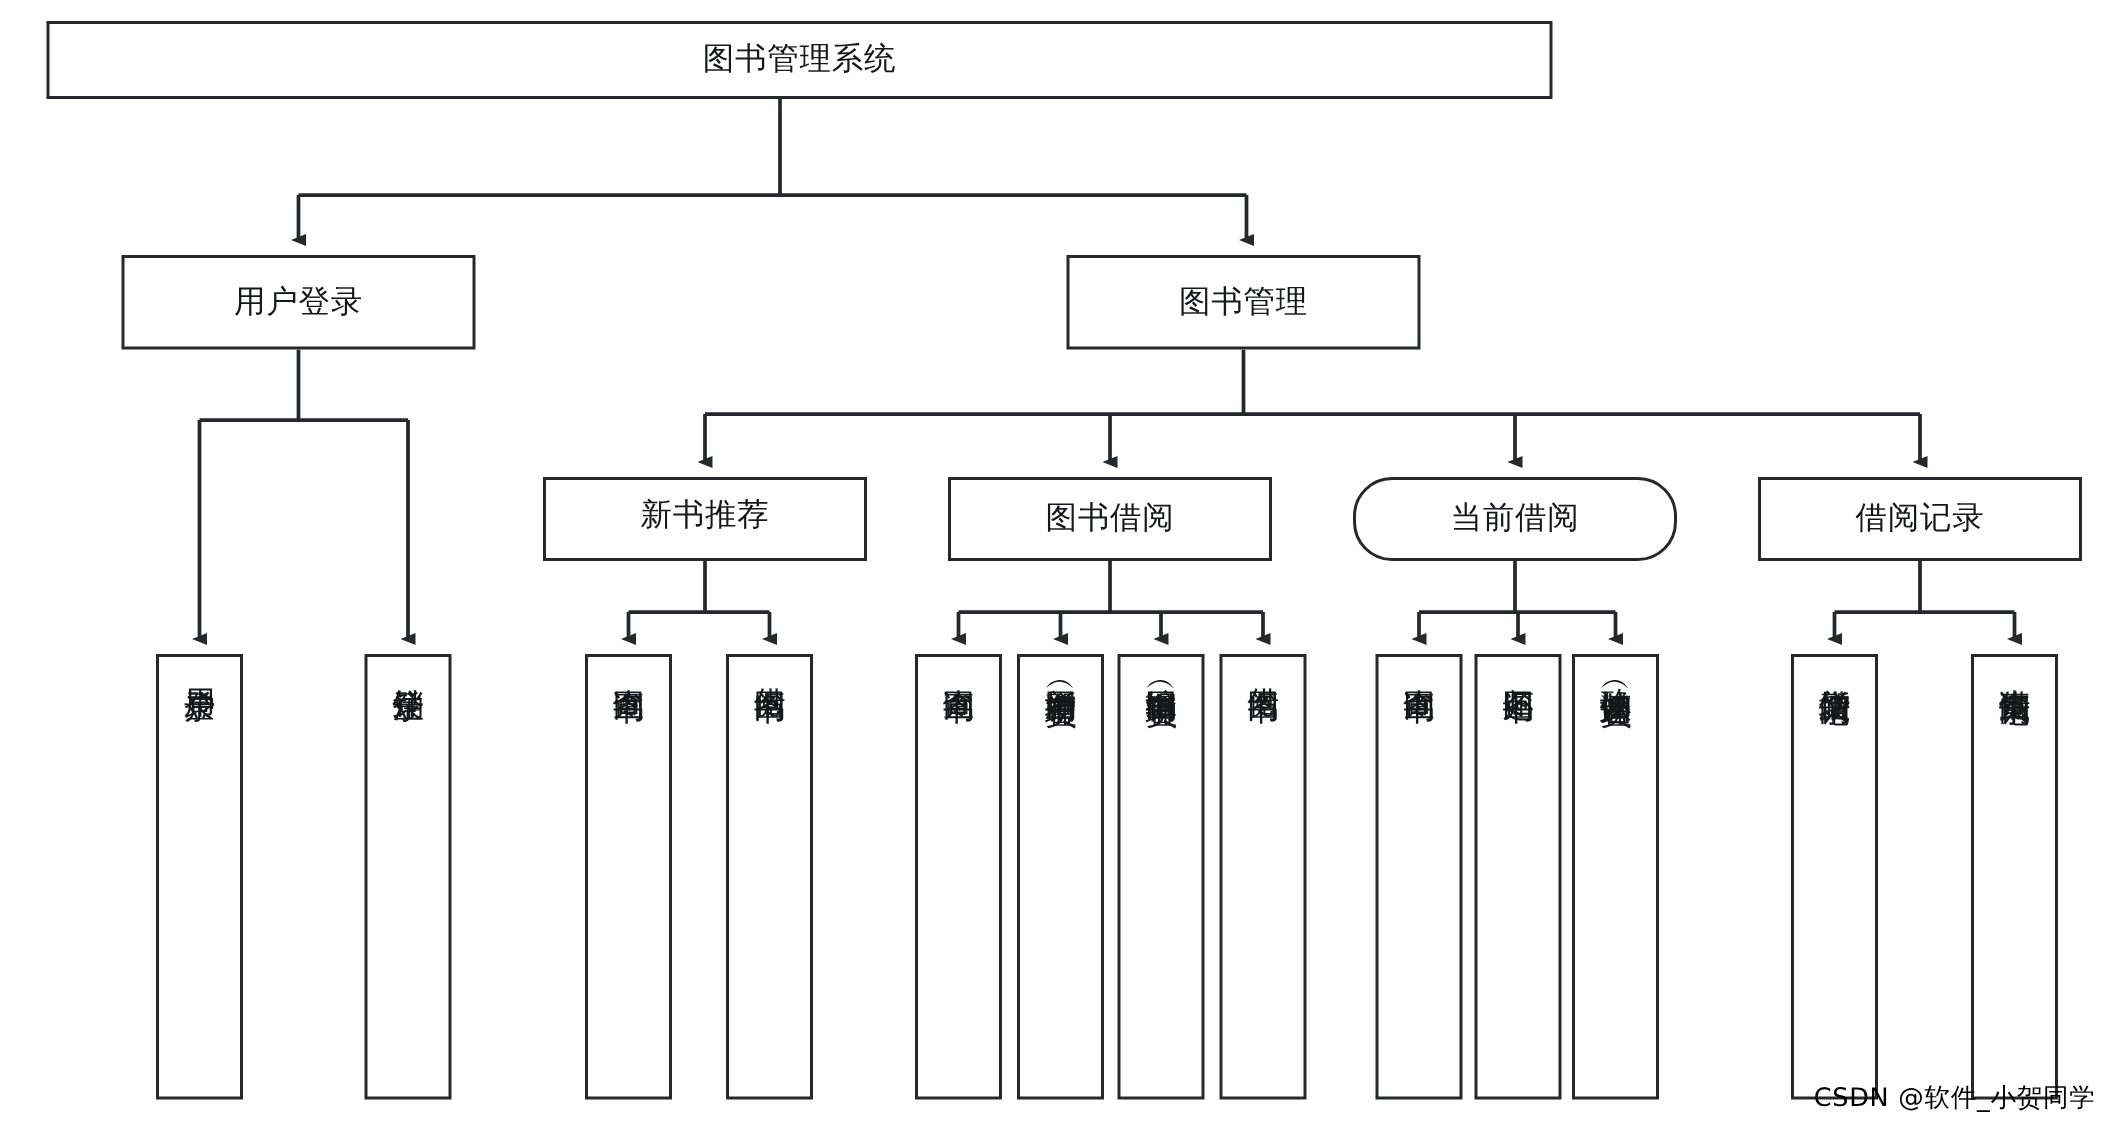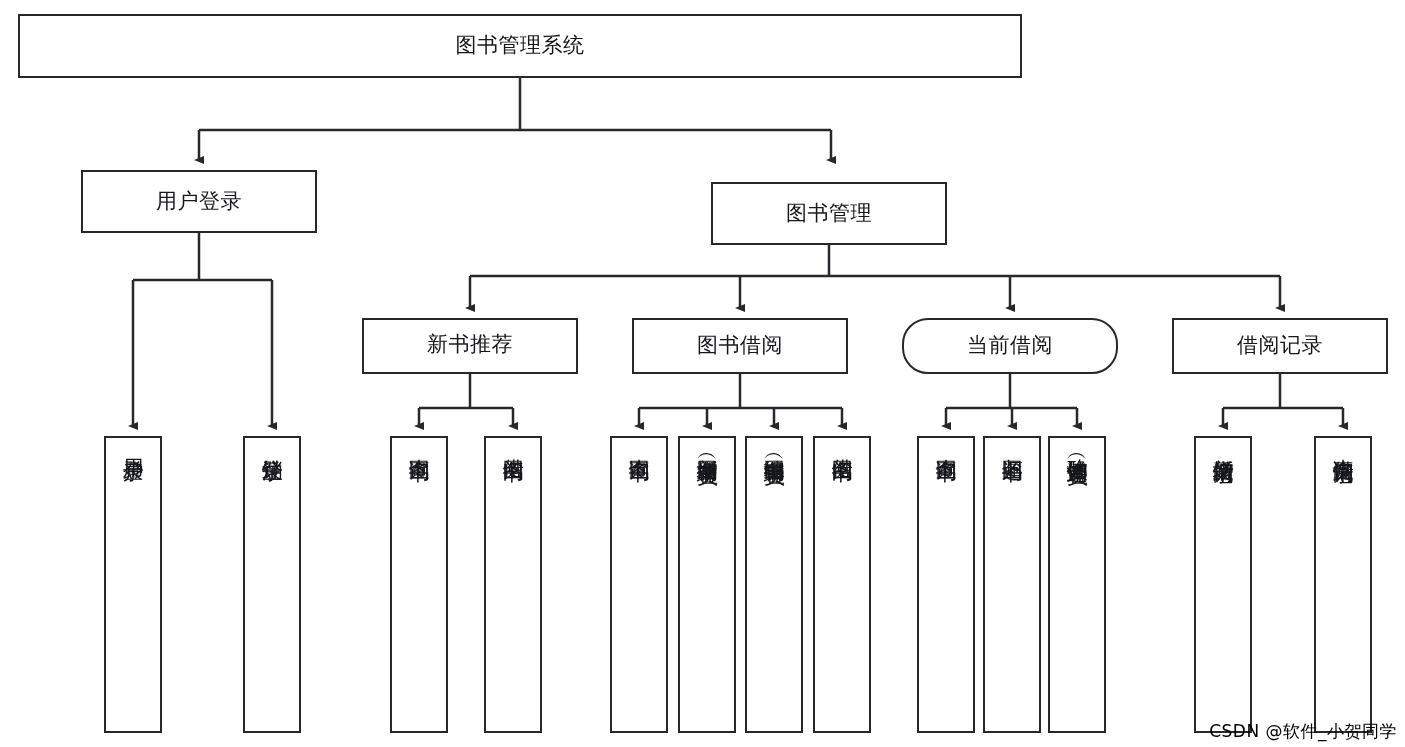--- a/index.html
+++ b/index.html
@@ -115,28 +115,28 @@
       <path d="M1012,408 L1012,426" marker-end="url(#arrow)"></path>
       <path d="M1077,408 L1077,426" marker-end="url(#arrow)"></path>
 
       <path d="M1280,374 L1280,408"></path>
       <path d="M1223,408 L1343,408"></path>
       <path d="M1223,408 L1223,426" marker-end="url(#arrow)"></path>
       <path d="M1343,408 L1343,426" marker-end="url(#arrow)"></path>
     </g>
   </svg>
 
-  <div class="node" style="left:18px; top:14px; width:1004px; height:64px;">
+  <div class="node" style="left:31px; top:14px; width:1004px; height:52px;">
     <span class="node-label">图书管理系统</span>
   </div>
 
   <div class="node" style="left:81px; top:170px; width:236px; height:63px;">
     <span class="node-label">用户登录</span>
   </div>
-  <div class="node" style="left:711px; top:170px; width:236px; height:63px;margin-top:12px;">
+  <div class="node" style="left:711px; top:170px; width:236px; height:63px;">
     <span class="node-label">图书管理</span>
   </div>
 
   <div class="node" style="left:362px; top:318px; width:216px; height:56px;font-family:Liberation Mono, monospace;">
     <span class="node-label">新书推荐</span>
   </div>
   <div class="node" style="left:632px; top:318px; width:216px; height:56px;text-align:right;">
     <span class="node-label">图书借阅</span>
   </div>
   <div class="node" style="left:902px; top:318px; width:216px; height:56px;border-radius:26px;">

